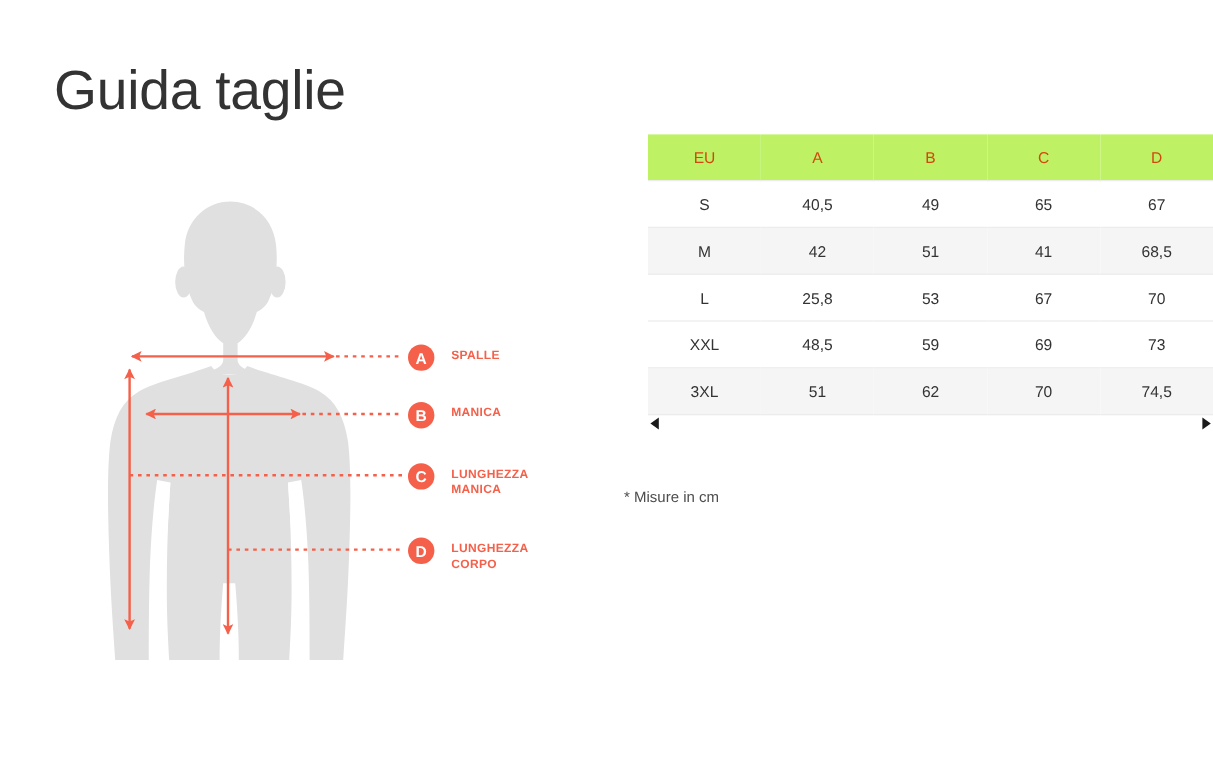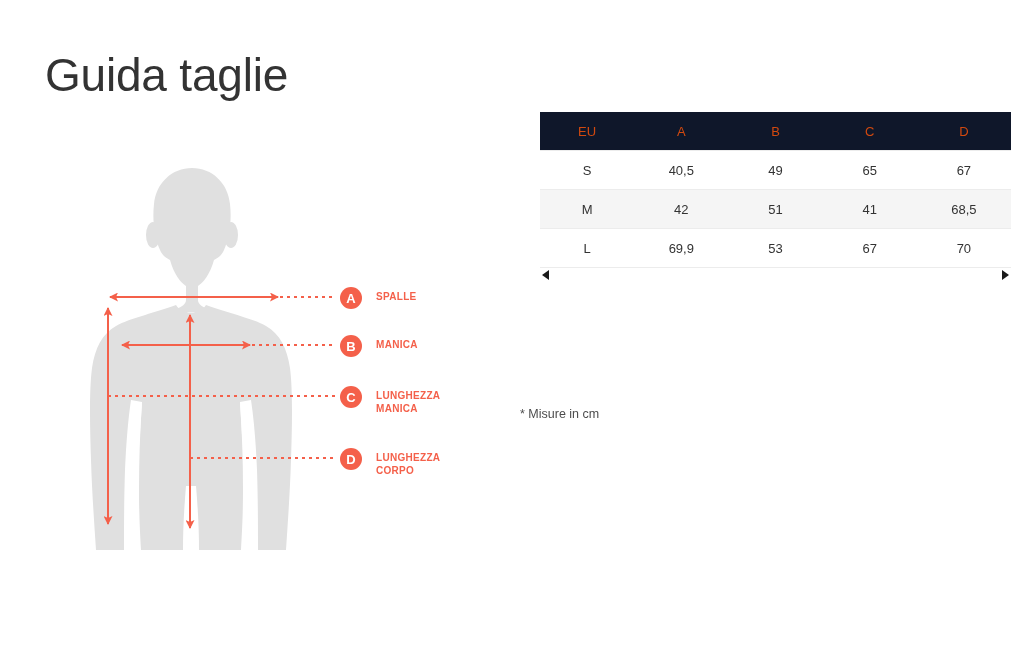--- a/index.html
+++ b/index.html
@@ -89,21 +89,21 @@
   table.size-table td {
     text-align: center;
     font-size: 13px;
     font-weight: 400;
     height: 38px;
     padding: 0;
     border-bottom: 1px solid #ececec;
   }
   table.size-table th {
     color: #d2490f;
-    background: #0f172a;
+    background: #bef264;
   }
   table.size-table td {
     color: #333333;
   }
   table.size-table tr.alt td {
     background: #f5f5f5;
   }
   table.size-table tr.plain td {
     background: #ffffff;
   }
@@ -293,25 +293,39 @@
       </tr>
       <tr class="alt">
         <td>M</td>
         <td>42</td>
         <td>51</td>
         <td>41</td>
         <td>68,5</td>
       </tr>
       <tr class="plain">
         <td>L</td>
-        <td>69,9</td>
+        <td>25,8</td>
         <td>53</td>
         <td>67</td>
         <td>70</td>
       </tr>
+      <tr class="plain">
+        <td>XXL</td>
+        <td>48,5</td>
+        <td>59</td>
+        <td>69</td>
+        <td>73</td>
+      </tr>
+      <tr class="alt">
+        <td>3XL</td>
+        <td>51</td>
+        <td>62</td>
+        <td>70</td>
+        <td>74,5</td>
+      </tr>
     </tbody>
   </table>
 
   <div id="table-scrollbar">
     <div class="scroll-arrow left"></div>
     <div class="scroll-arrow right"></div>
   </div>
 </div>
 
 <div id="table-note">* Misure in cm</div>

